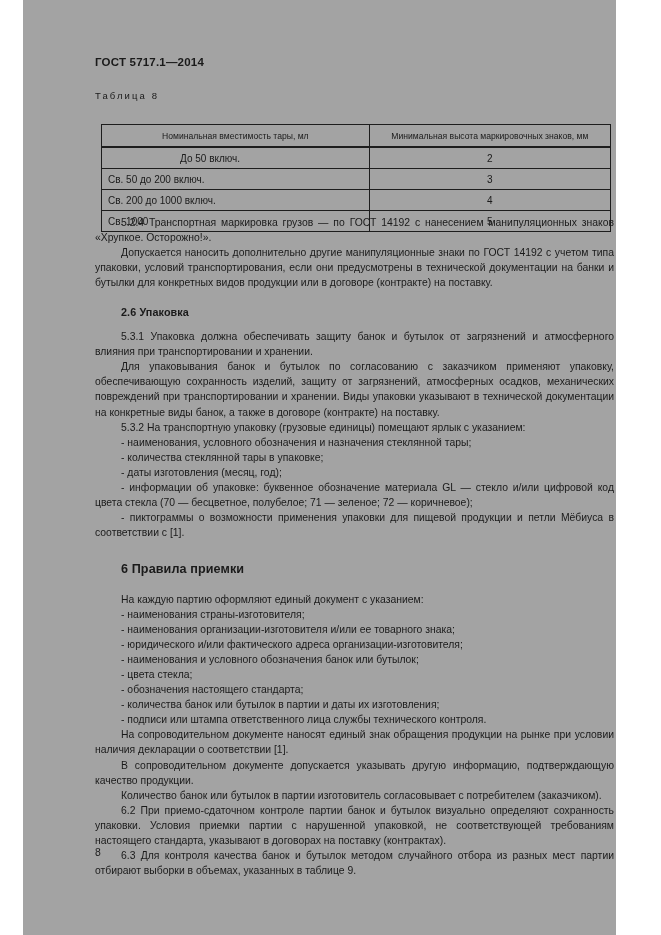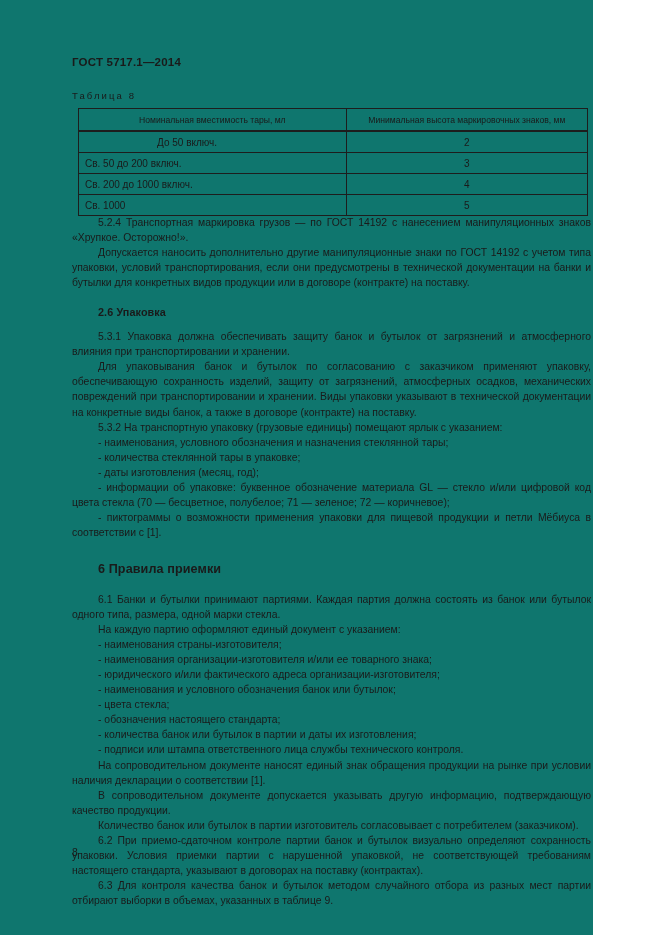--- a/index.html
+++ b/index.html
@@ -9,23 +9,24 @@
     background: #ffffff;
   }
   body {
     font-family: "Liberation Sans", sans-serif;
     color: #1a1a1a;
   }
   .page {
     position: relative;
     width: 593px;
     height: 935px;
-    background: #0f766e;
+    background: #a3a3a3;
     overflow: hidden;
     box-sizing: border-box;
+    margin-left: 23px;
   }
 
   
   .running-head {
     position: absolute;
     left: 72px;
     top: 56px;
     font-size: 11.5px;
     font-weight: bold;
     letter-spacing: 0.2px;
@@ -39,21 +40,21 @@
     top: 90px;
     font-size: 9.5px;
     letter-spacing: 2.1px;
     white-space: nowrap;
   }
 
   
   .data-table {
     position: absolute;
     left: 78px;
-    top: 108px;
+    top: 124px;
     width: 510px;
     border-collapse: collapse;
     table-layout: fixed;
   }
   .data-table th,
   .data-table td {
     border: 1px solid #1d1d1d;
     height: 20px;
     padding: 0 6px;
     font-weight: normal;
@@ -206,21 +207,20 @@
         </li>
       <li>
           <span class="dash-inner">пиктограммы о возможности применения упаковки для пищевой продукции и петли Мёбиуса в соответствии с [1].</span>
         </li>
     </ul>
 
     <div class="spacer-lg"></div>
     <h2 class="section-head big">6  Правила приемки</h2>
     <div class="spacer-md"></div>
 
-    <p class="para">6.1  Банки и бутылки принимают партиями. Каждая партия должна состоять из банок или бутылок одного типа, размера, одной марки стекла.</p>
     <p class="para no-just">На каждую партию оформляют единый документ с указанием:</p>
 
     <ul class="dash-list">
       <li>
           <span class="dash-inner">наименования страны-изготовителя;</span>
         </li>
       <li>
           <span class="dash-inner">наименования организации-изготовителя и/или ее товарного знака;</span>
         </li>
       <li>

